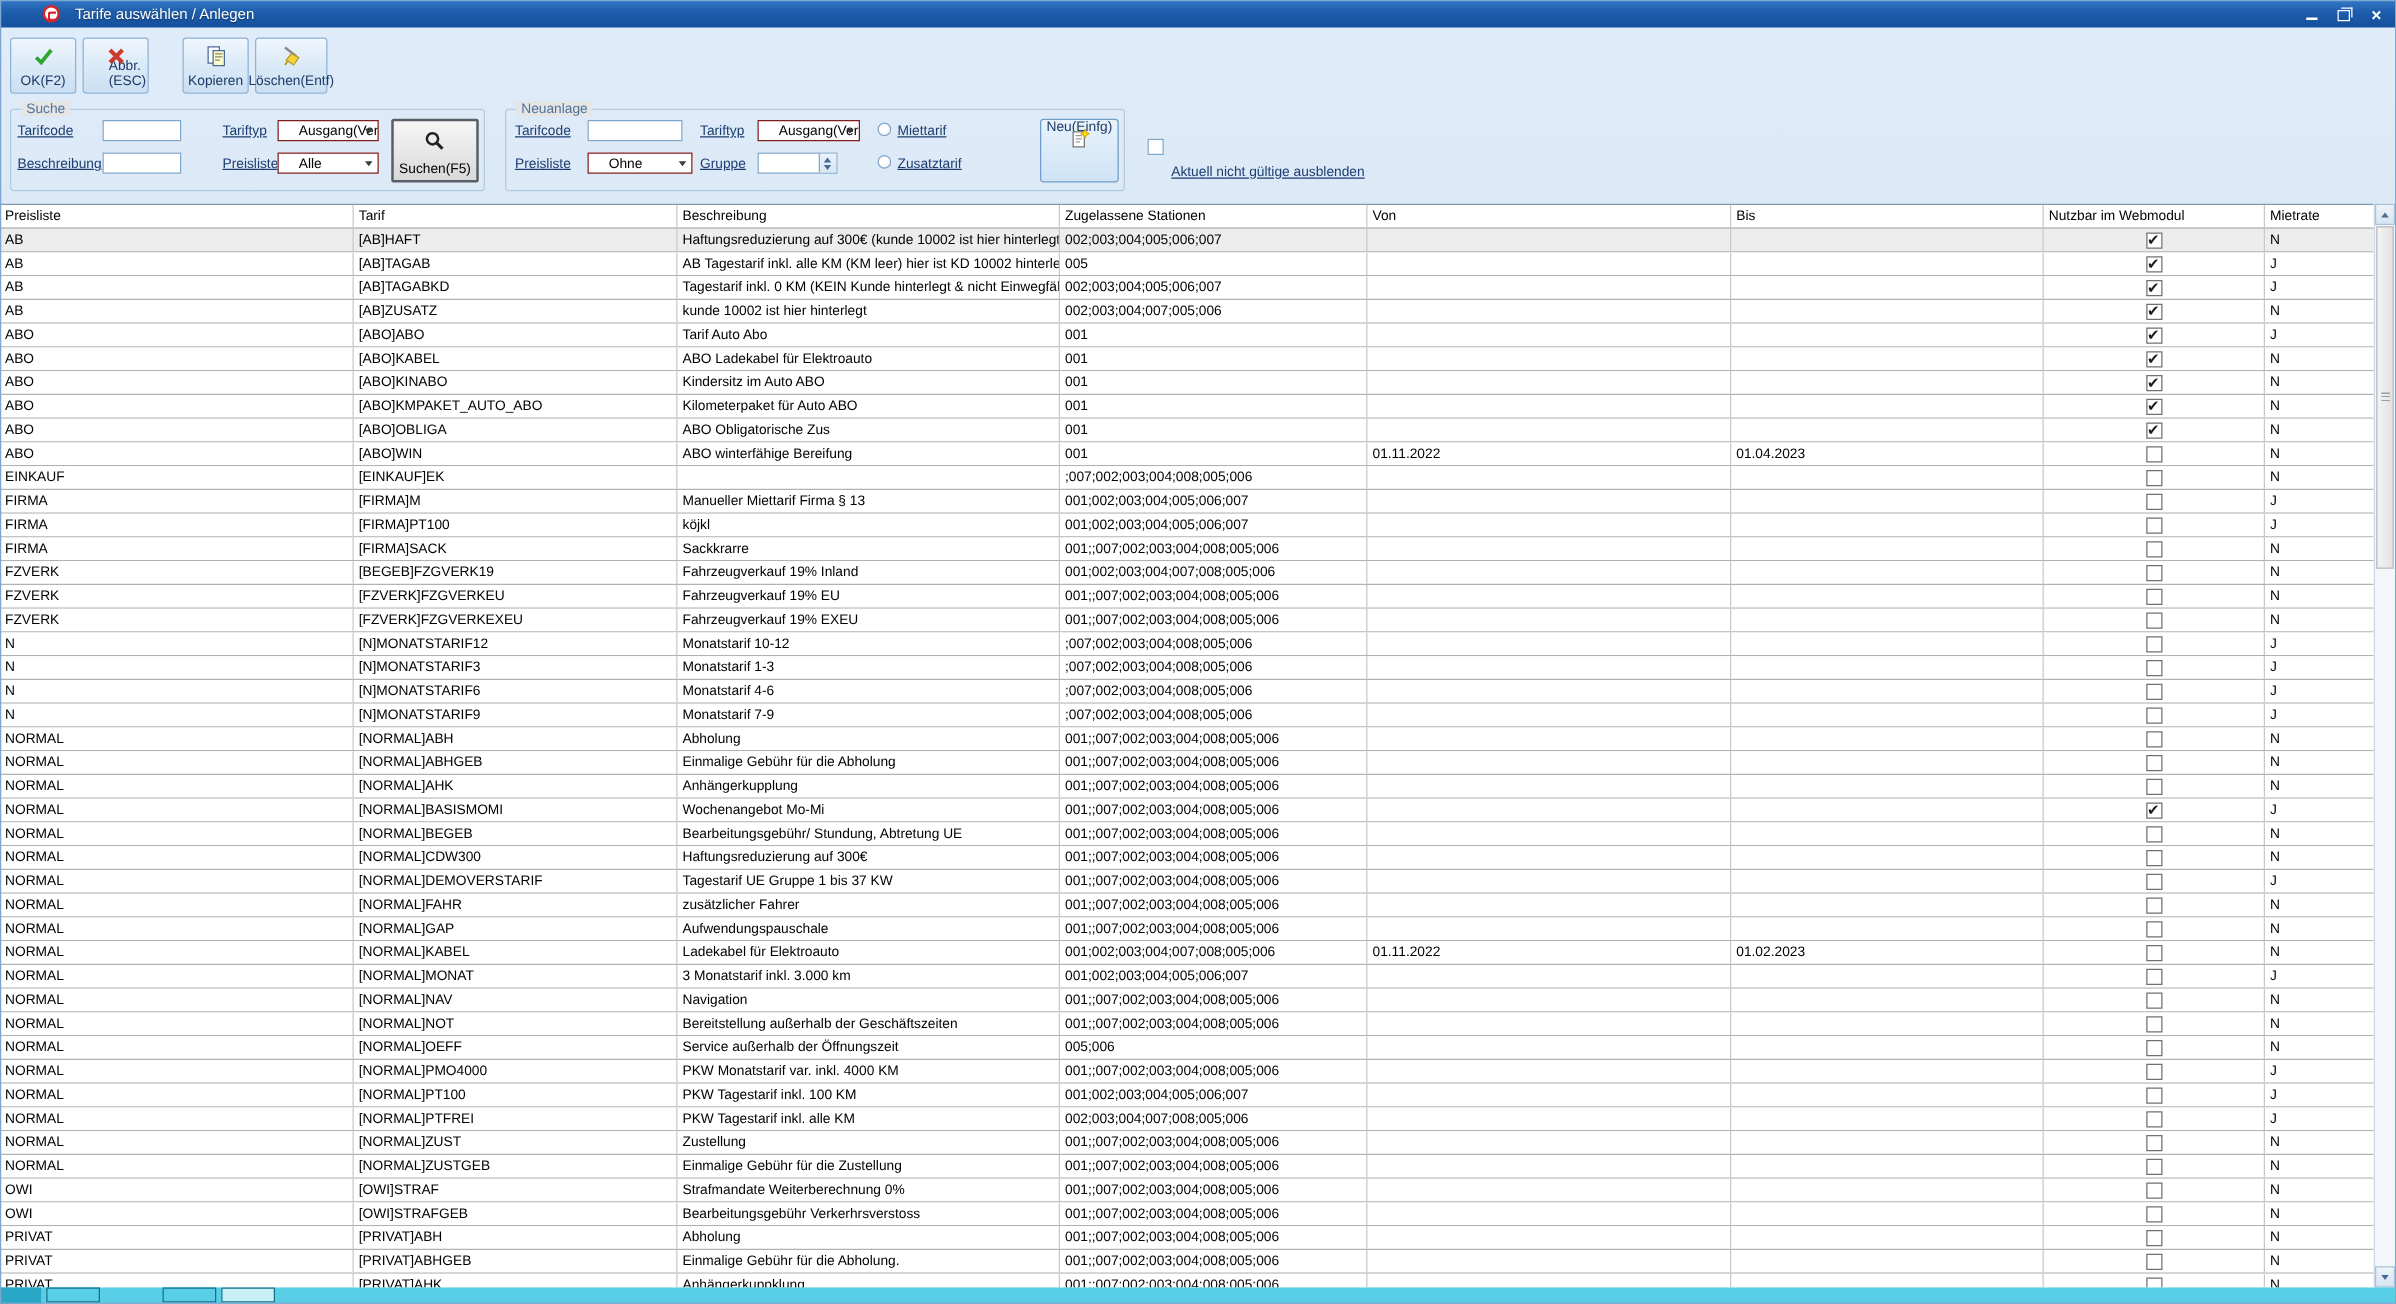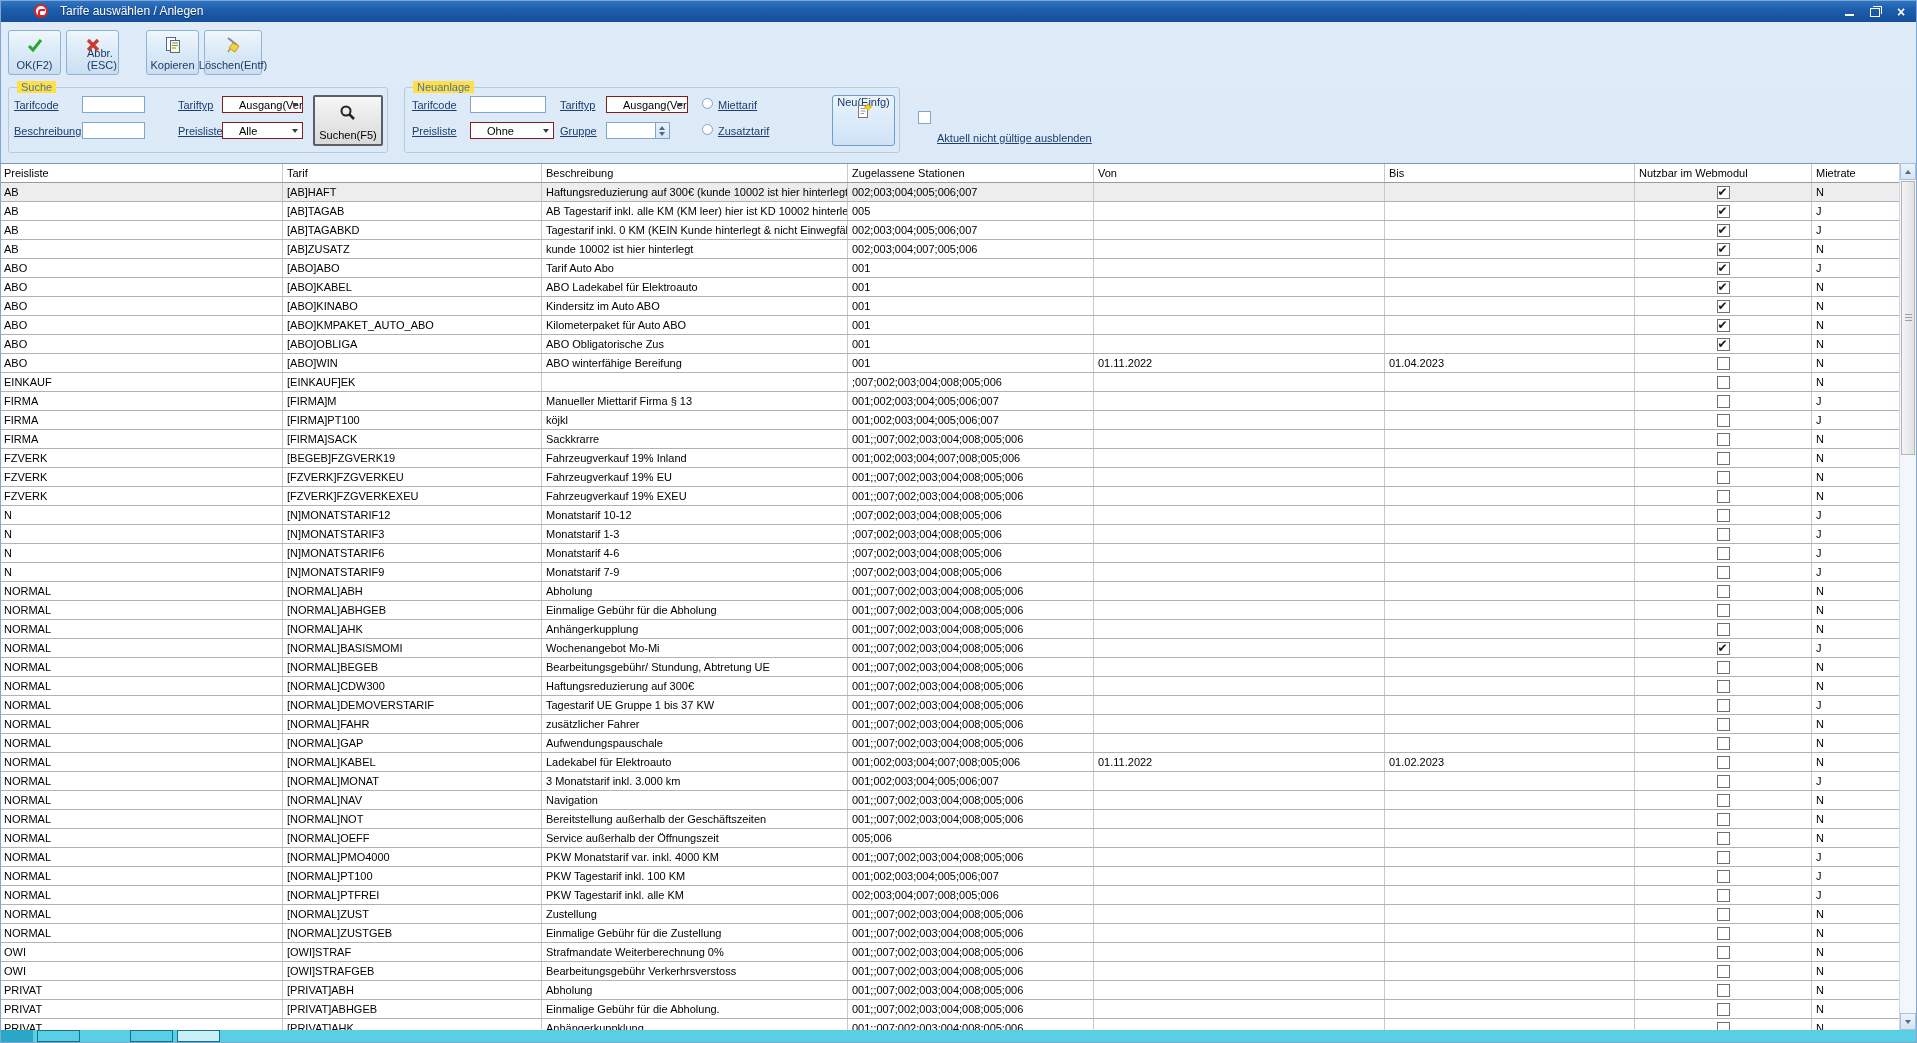--- a/index.html
+++ b/index.html
@@ -28,21 +28,21 @@
     background:linear-gradient(180deg,#f0f6fc 0%,#dcebf8 45%,#cbdff2 100%);
     display:flex;flex-direction:column;align-items:center;justify-content:flex-end;
     padding-bottom:3px;font-size:11px;color:#1d3a66;box-sizing:border-box;cursor:default;}
   .tbtn .ico{position:absolute;top:5px;left:50%;transform:translateX(-50%);width:18px;height:18px;}
   #btn-ok{left:8px;width:53px;}
   #btn-cancel{left:66px;width:53px;padding-left:20px;}
   #btn-copy{left:146px;width:53px;justify-content:flex-end;}
   #btn-del{left:204px;width:58px;}
   
   .gb{position:absolute;border:1px solid #b3cbe1;border-radius:3px;box-sizing:border-box;}
-  .gb-label{position:absolute;top:-7px;left:8px;background:#fde047;padding:0 4px;font-size:11px;color:#51739b;white-space:nowrap;}
+  .gb-label{position:absolute;top:-7px;left:8px;background:#e5e5e5;padding:0 4px;font-size:11px;color:#51739b;white-space:nowrap;}
   #gb-suche{left:8px;top:87px;width:380px;height:66px;}
   #gb-neu{left:404px;top:87px;width:496px;height:66px;}
   .flabel{position:absolute;font-size:11px;color:#1c3e70;white-space:nowrap;text-decoration:underline;}
   .tin{position:absolute;height:17px;border:1px solid #7fa6cc;background:#fff;box-sizing:border-box;font-size:11px;padding:0 3px;font-family:"Liberation Sans",sans-serif;}
   .combo{position:absolute;height:17px;border:1px solid #7f1d1d;background:#fff;box-sizing:border-box;
     font-size:11px;color:#000;padding:2px 14px 0 16px;white-space:nowrap;overflow:hidden;}
   .combo::after{content:"";position:absolute;right:4px;top:6px;border-left:3.5px solid transparent;border-right:3.5px solid transparent;border-top:4px solid #3c3c3c;}
   .spin{position:absolute;height:17px;width:64px;border:1px solid #7fa6cc;background:#fff;box-sizing:border-box;}
   .spin .arrows{position:absolute;right:0;top:0;width:13px;height:15px;border-left:1px solid #7fa6cc;background:linear-gradient(#eaf2fa,#d7e6f4);}
   .spin .arrows::before{content:"";position:absolute;left:3px;top:3px;border-left:3px solid transparent;border-right:3px solid transparent;border-bottom:4px solid #49698e;}

